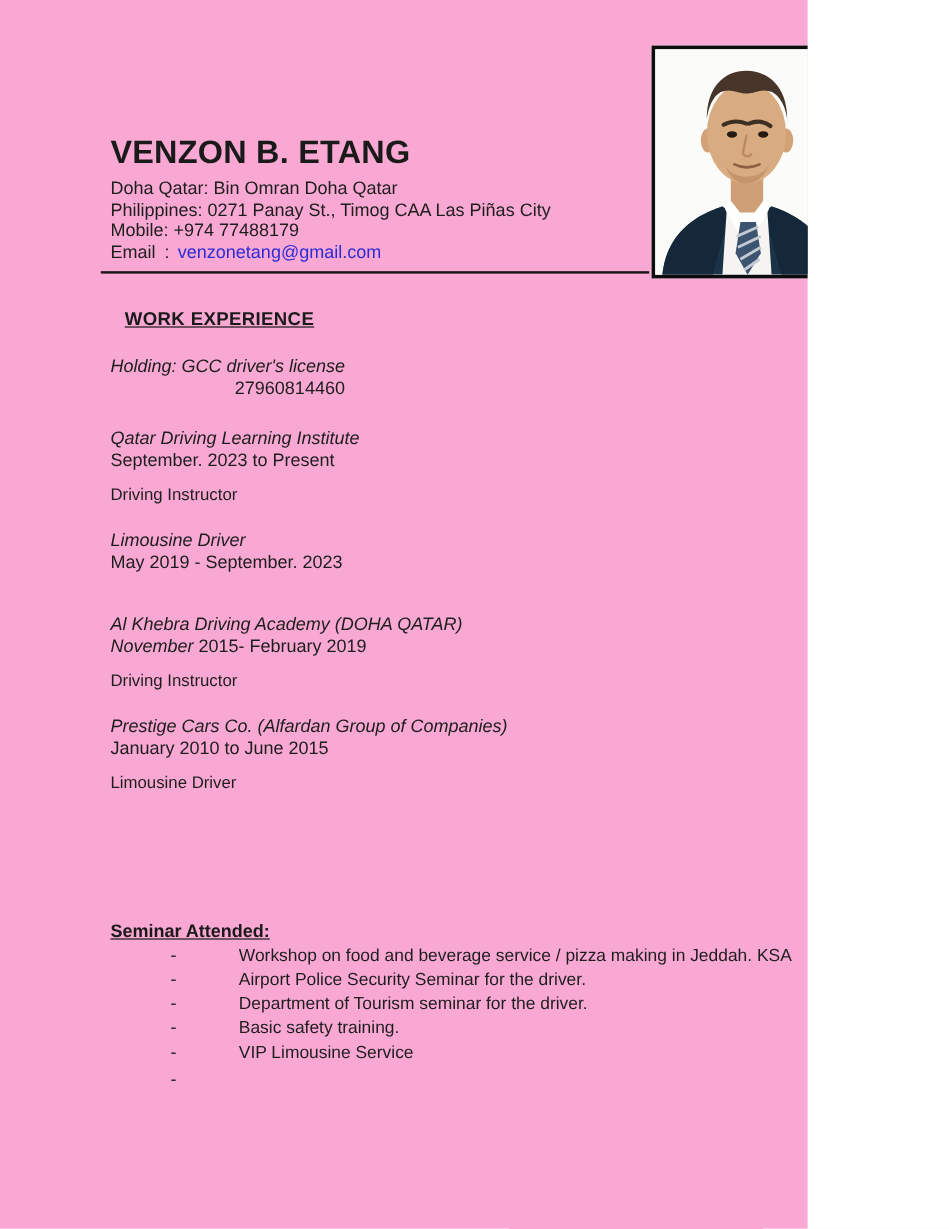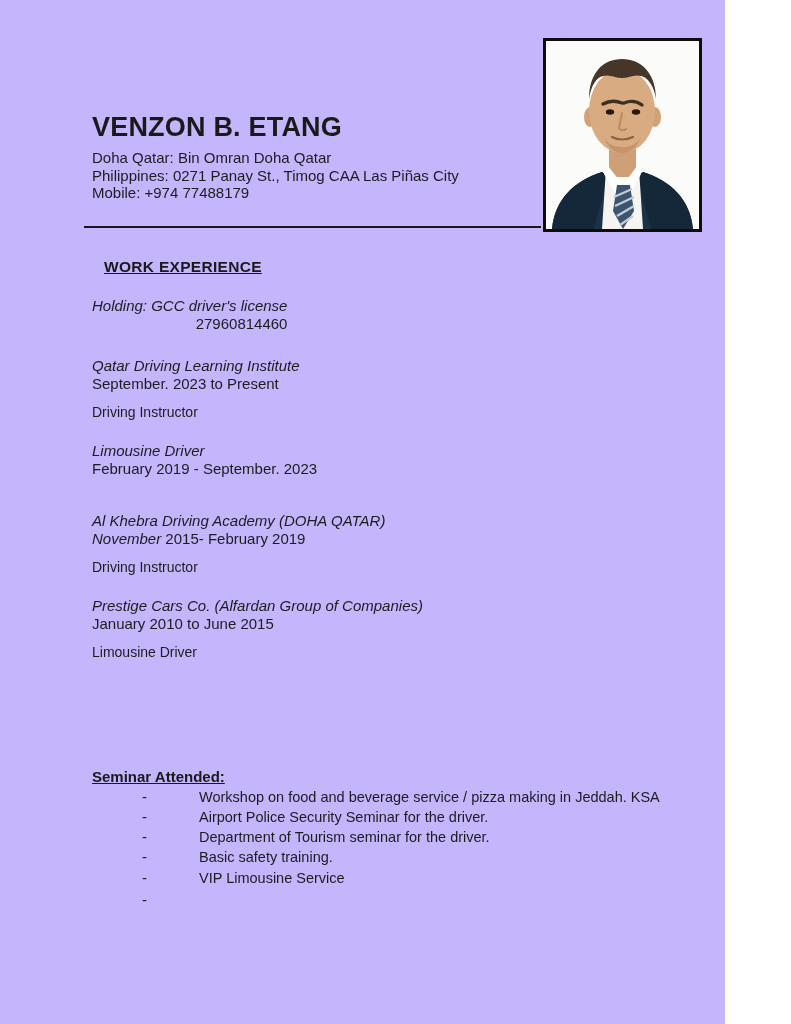--- a/index.html
+++ b/index.html
@@ -1,20 +1,20 @@
 <!DOCTYPE html>
 <html><head>
 <meta charset="utf-8">
 <style>
   html, body { margin: 0; padding: 0; background: #ffffff; }
   .page {
     position: relative;
-    width: 725px;
+    width: 673px;
     height: 1024px;
-    background: #c4b5fd;
+    background: #f9a8d4;
     font-family: "Liberation Sans", sans-serif;
     color: #1d1d1d;
     overflow: hidden;
   }
 
   
   .photo-frame {
     position: absolute;
     left: 543px;
     top: 38px;
@@ -144,40 +144,43 @@
 
       <path d="M66,96 q10,5 21,0" stroke="#8d5f44" stroke-width="2.2" fill="none" stroke-linecap="round"></path>
     </svg>
   </div>
 
   <header class="header-block">
     <h1 class="name">VENZON B. ETANG</h1>
     <div class="contact-line">Doha Qatar: Bin Omran Doha Qatar</div>
     <div class="contact-line">Philippines: 0271 Panay St., Timog CAA Las Piñas City</div>
     <div class="contact-line">Mobile: +974 77488179</div>
+    <div class="contact-line">
+      <span class="email-label">Email</span><span class="email-colon">:</span><a class="email-link">venzonetang@gmail.com</a>
+    </div>
   </header>
 
   <div class="header-rule"></div>
 
   <h2 class="section-title">WORK EXPERIENCE</h2>
 
   <div class="license-block">
     <div class="job-title">Holding: GCC driver's license</div>
     <div class="license-number">27960814460</div>
   </div>
 
   <section class="job job-0">
     <div class="job-title">Qatar Driving Learning Institute</div>
     <div class="job-period">September. 2023 to Present</div>
     <div class="job-role">Driving Instructor</div>
   </section>
 
   <section class="job job-1">
     <div class="job-title">Limousine Driver</div>
-    <div class="job-period">February 2019 - September. 2023</div>
+    <div class="job-period">May 2019 - September. 2023</div>
   </section>
 
   <section class="job job-2">
     <div class="job-title">Al Khebra Driving Academy (DOHA QATAR)</div>
     <div class="job-period"><span class="period-lead-italic">November</span><span> 2015- February 2019</span></div>
     <div class="job-role">Driving Instructor</div>
   </section>
 
   <section class="job job-3">
     <div class="job-title">Prestige Cars Co. (Alfardan Group of Companies)</div>

